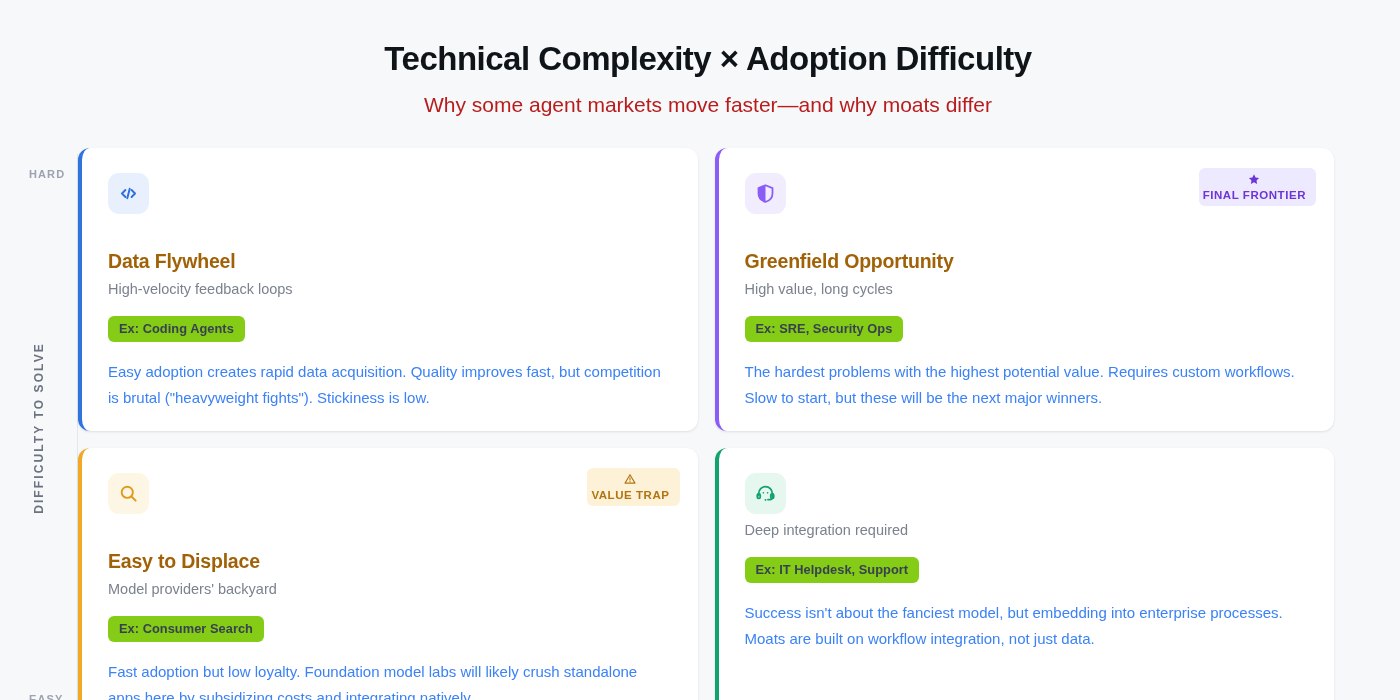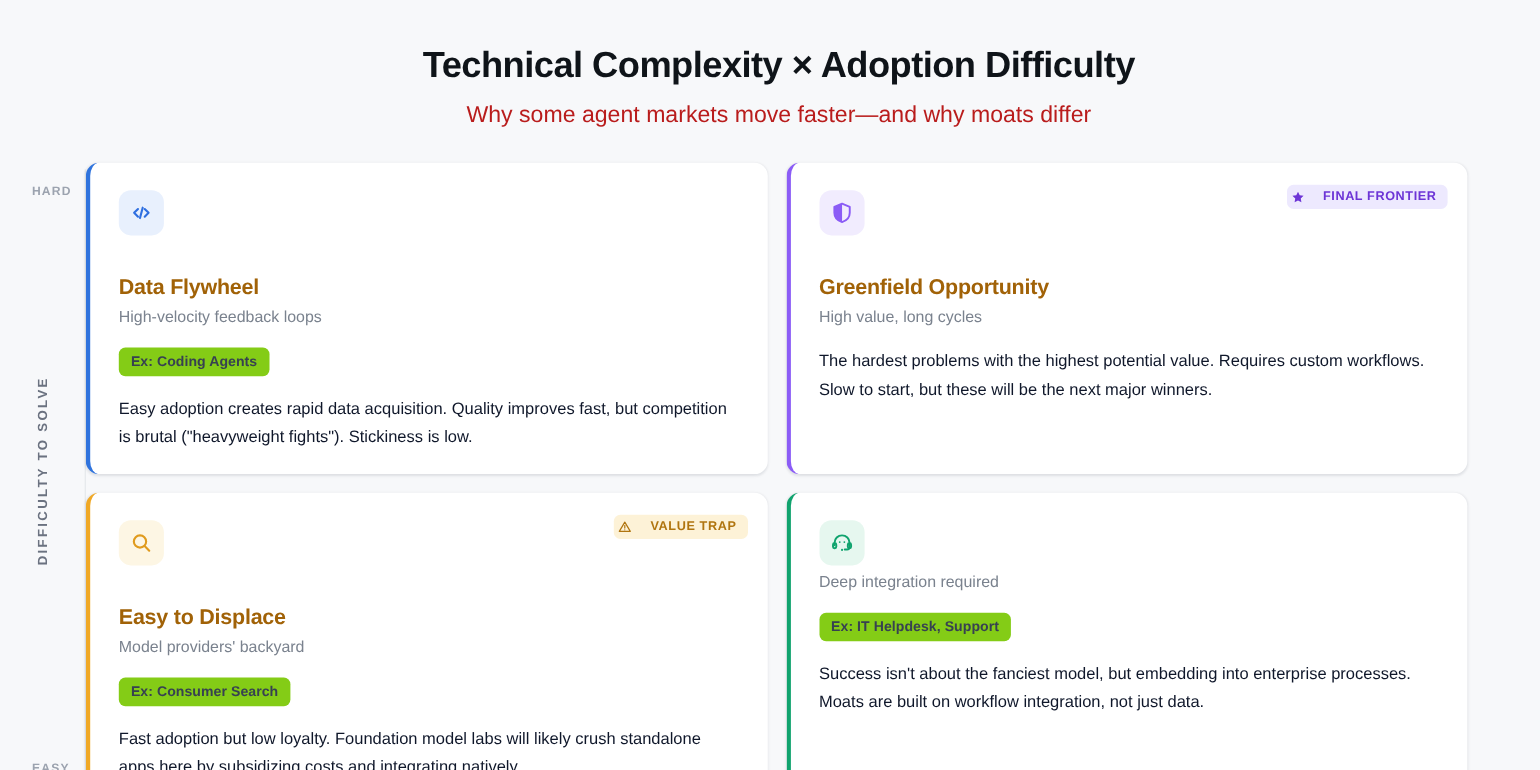--- a/index.html
+++ b/index.html
@@ -156,37 +156,38 @@
     font-size: 12.8px;
     font-weight: bold;
     color: #374151;
     letter-spacing: 0.05px;
   }
 
   .card-body {
     margin-top: 17px;
     font-size: 15px;
     line-height: 1.73;
-    color: #0f172a;
+    color: #3b82f6;
   }
 
   
   .badge {
     position: absolute;
     top: 20px;
     right: 18px;
     display: inline-flex;
     align-items: center;
-    gap: 17px;
+    gap: 4px;
     padding: 5px 10px 5px 4px;
     border-radius: 6px;
     font-size: 11.5px;
     font-weight: bold;
     letter-spacing: 0.55px;
     white-space: nowrap;
+    flex-direction: column;
   }
 
   .badge svg { display: block; flex: 0 0 auto; }
 
   .badge.frontier { background: #ede9fe; color: #6d35d6; }
   .badge.trap     { background: #fdf2d7; color: #b07510; justify-content: center; }
 </style>
 </head>
 <body>
 
@@ -230,20 +231,21 @@
           <span>FINAL FRONTIER</span>
         </div>
         <div class="icon-box" style="background:#f1ecfe">
           <svg width="21" height="21" viewBox="0 0 24 24" fill="none" stroke="#8b5cf6" stroke-width="2" stroke-linejoin="round">
             <path d="M12 2.5 L20 5.8 V12 c0 5-3.5 8.3-8 9.6 C7.5 20.3 4 17 4 12 V5.8 Z"></path>
             <path d="M12 2.5 L4 5.8 V12 c0 5 3.5 8.3 8 9.6 Z" fill="#8b5cf6" stroke="none"></path>
           </svg>
         </div>
         <div class="card-title">Greenfield Opportunity</div>
         <div class="card-subtitle">High value, long cycles</div>
+        <div><span class="chip">Ex: SRE, Security Ops</span></div>
         <div class="card-body">The hardest problems with the highest potential value. Requires custom workflows. Slow to start, but these will be the next major winners.</div>
       </div>
 
       <div class="card" style="border-left-color:#f0a825">
         <div class="badge trap">
           <svg width="12" height="12" viewBox="0 0 24 24" fill="none" stroke="#b07510" stroke-width="2.2" stroke-linecap="round" stroke-linejoin="round">
             <path d="M12 3.4 L22 20.2 H2 Z"></path>
             <line x1="12" y1="9.6" x2="12" y2="14.2"></line>
             <line x1="12" y1="17.2" x2="12" y2="17.3"></line>
           </svg>

